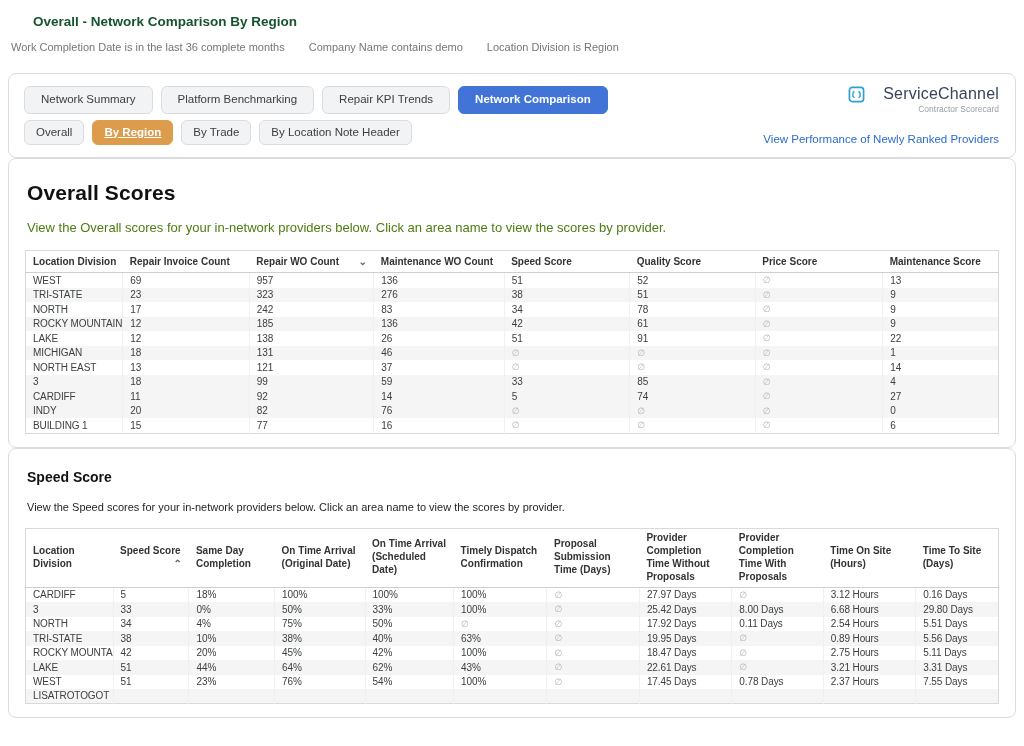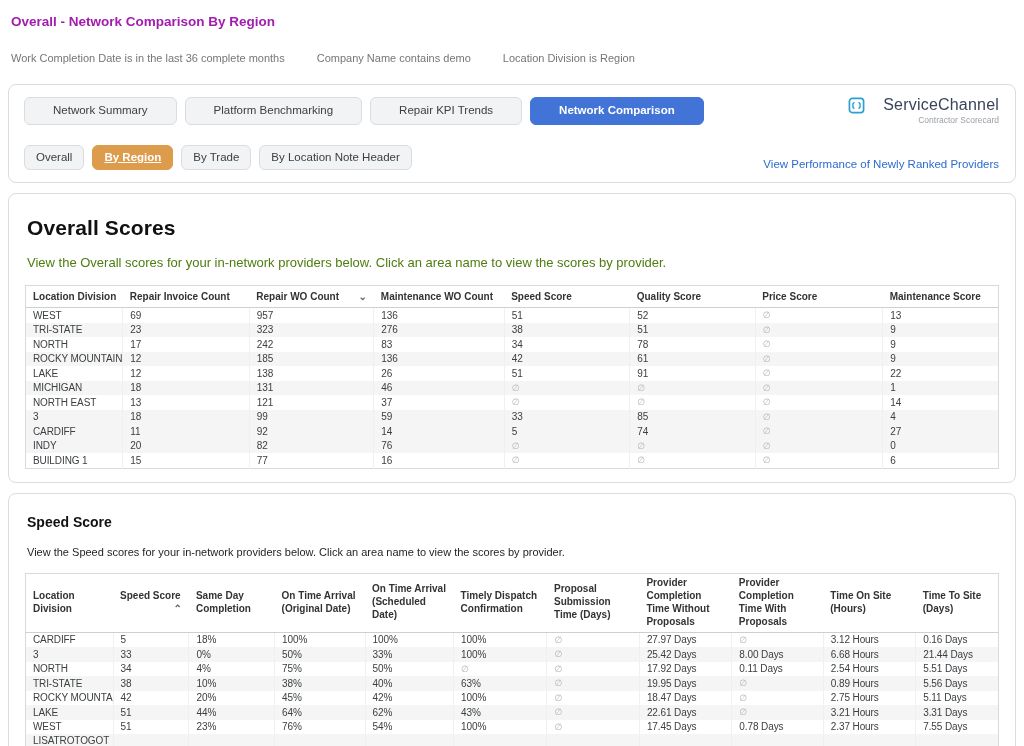--- a/index.html
+++ b/index.html
@@ -4,47 +4,47 @@
 <style>
   * { box-sizing: border-box; margin: 0; padding: 0; }
   html, body { width: 1024px; height: 746px; overflow: hidden; }
   body {
     font-family: "Liberation Sans", sans-serif;
     background: #ffffff;
     color: #202124;
   }
   .page { padding: 10px 8px; }
 
-  .report-title { font-size: 13.5px; font-weight: 700; color: #a21caf; padding: 4px 0 0 3px; }
-  .filter-bar { margin-top: 23px; padding-left: 3px; font-size: 11px; color: #767676; display: flex; gap: 32px; }
+  .report-title { font-size: 13.5px; font-weight: 700; color: #14532d; padding: 4px 0 0 3px; margin-left: 22px; }
+  .filter-bar { margin-top: 12px; padding-left: 3px; font-size: 11px; color: #767676; display: flex; gap: 24px; }
 
   .card { background: #fff; border: 1px solid #dadce0; border-radius: 8px; }
 
   
   .nav-card { margin-top: 20px; padding: 12px 15px; position: relative; }
   .tabs-row { display: flex; gap: 8px; }
   .tab {
     font-family: "Liberation Sans", sans-serif;
     font-size: 11.5px; color: #3c4043;
     background: #f1f3f4; border: 1px solid #dadce0; border-radius: 6px;
-    padding: 7px 28px; cursor: pointer; white-space: nowrap; line-height: 1;
+    padding: 7px 16px; cursor: pointer; white-space: nowrap; line-height: 1;
   }
   .tabs-primary .tab.active { background: var(--accent-blue, #4274d8); border-color: var(--accent-blue, #4274d8); color: #fff; font-weight: 700; }
-  .tabs-secondary { margin-top: 20px; }
+  .tabs-secondary { margin-top: 6px; }
   .tabs-secondary .tab { padding: 6px 11px; }
   .tabs-secondary .tab.active { background: var(--accent-orange, #dd9b4c); border-color: var(--accent-orange, #dd9b4c); color: #fff; font-weight: 700; text-decoration: underline; }
 
   .brand { position: absolute; top: 11px; right: 16px; text-align: right; }
   .brand-row { display: flex; align-items: center; justify-content: space-between; gap: 18px; }
   .brand-name { font-size: 16px; color: #39435a; letter-spacing: .2px; }
   .brand-subtitle { font-size: 8.5px; color: #9aa0a6; margin-top: 1px; }
   .nav-link { position: absolute; right: 16px; bottom: 12px; font-size: 11.5px; color: var(--link-blue, #2d6bce); cursor: pointer; text-decoration: none; }
 
   
-  .section-card { margin-top: 10px; padding: 14px 16px 13px; }
+  .section-card { margin-top: 0; padding: 14px 16px 13px; }
   .heading-lg { font-size: 21px; font-weight: 700; color: #111; margin: 8px 0 0 2px; letter-spacing: .1px; }
   .desc-lg { font-size: 13px; color: #4d7c0f; margin: 15px 0 0 2px; }
   .heading-sm { font-size: 14px; font-weight: 700; color: #111; margin: 6px 0 0 2px; }
   .desc-sm { font-size: 11px; color: #1f1f1f; margin: 16px 0 0 2px; }
 
   
   table.data-table { width: 100%; border-collapse: collapse; table-layout: fixed; margin-top: 15px; border: 1px solid #d9d9d9; }
   .data-table th {
     font-size: 10px; font-weight: 700; color: #333; text-align: left;
     padding: 4px 7px; border-bottom: 1px solid #cfcfcf; background: #fff;
@@ -295,21 +295,21 @@
             <td>3</td>
             <td>33</td>
             <td>0%</td>
             <td>50%</td>
             <td>33%</td>
             <td>100%</td>
             <td><span class="null-icon">∅</span></td>
             <td>25.42 Days</td>
             <td>8.00 Days</td>
             <td>6.68 Hours</td>
-            <td>21.44 Days</td>
+            <td>29.80 Days</td>
           </tr>
           <tr>
             <td>NORTH</td>
             <td>34</td>
             <td>4%</td>
             <td>75%</td>
             <td>50%</td>
             <td><span class="null-icon">∅</span></td>
             <td><span class="null-icon">∅</span></td>
             <td>17.92 Days</td>

